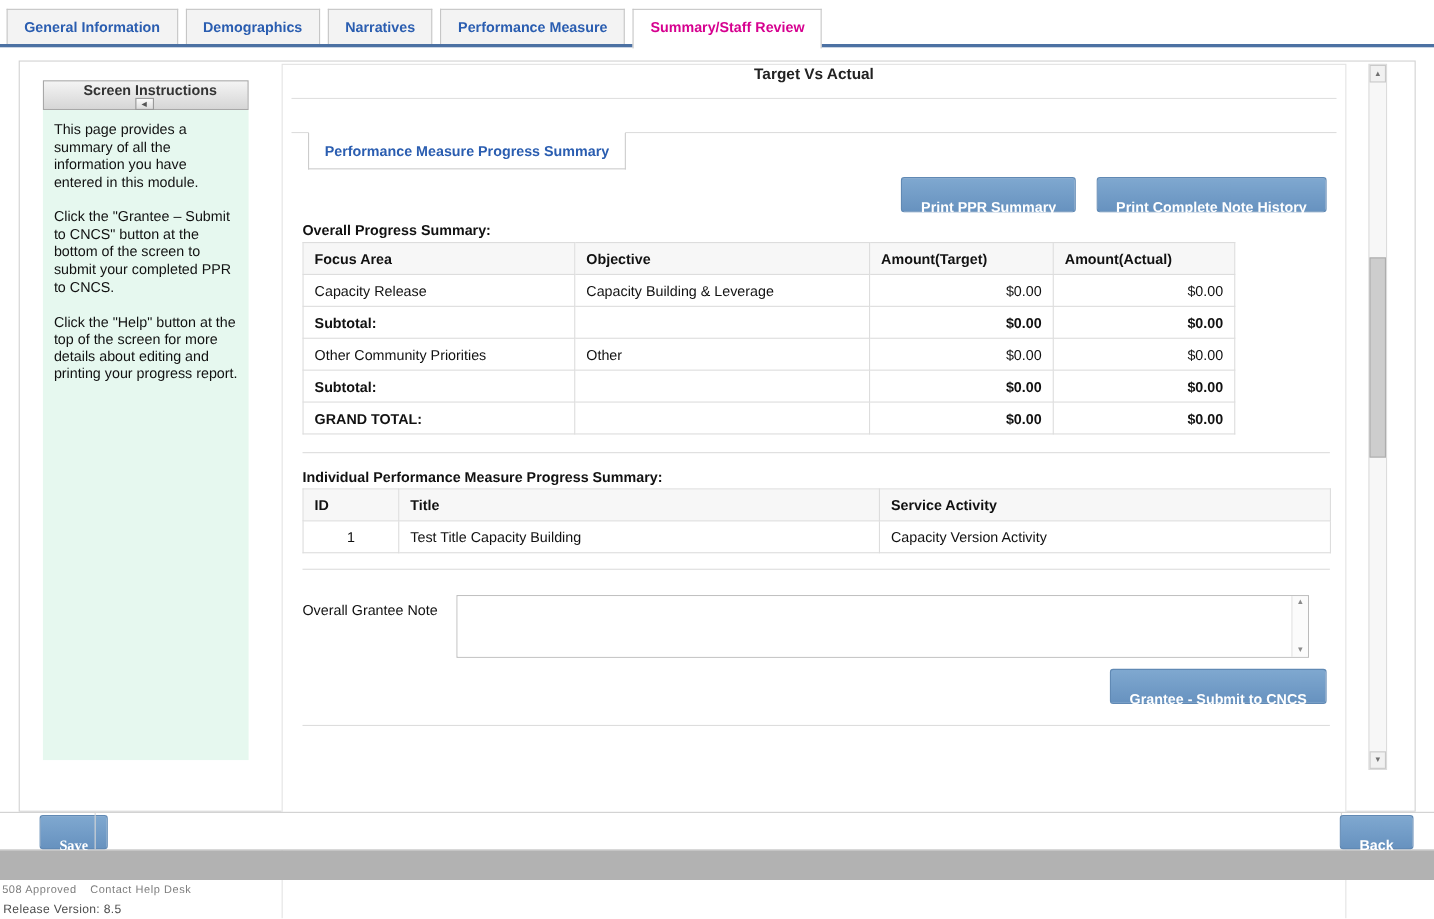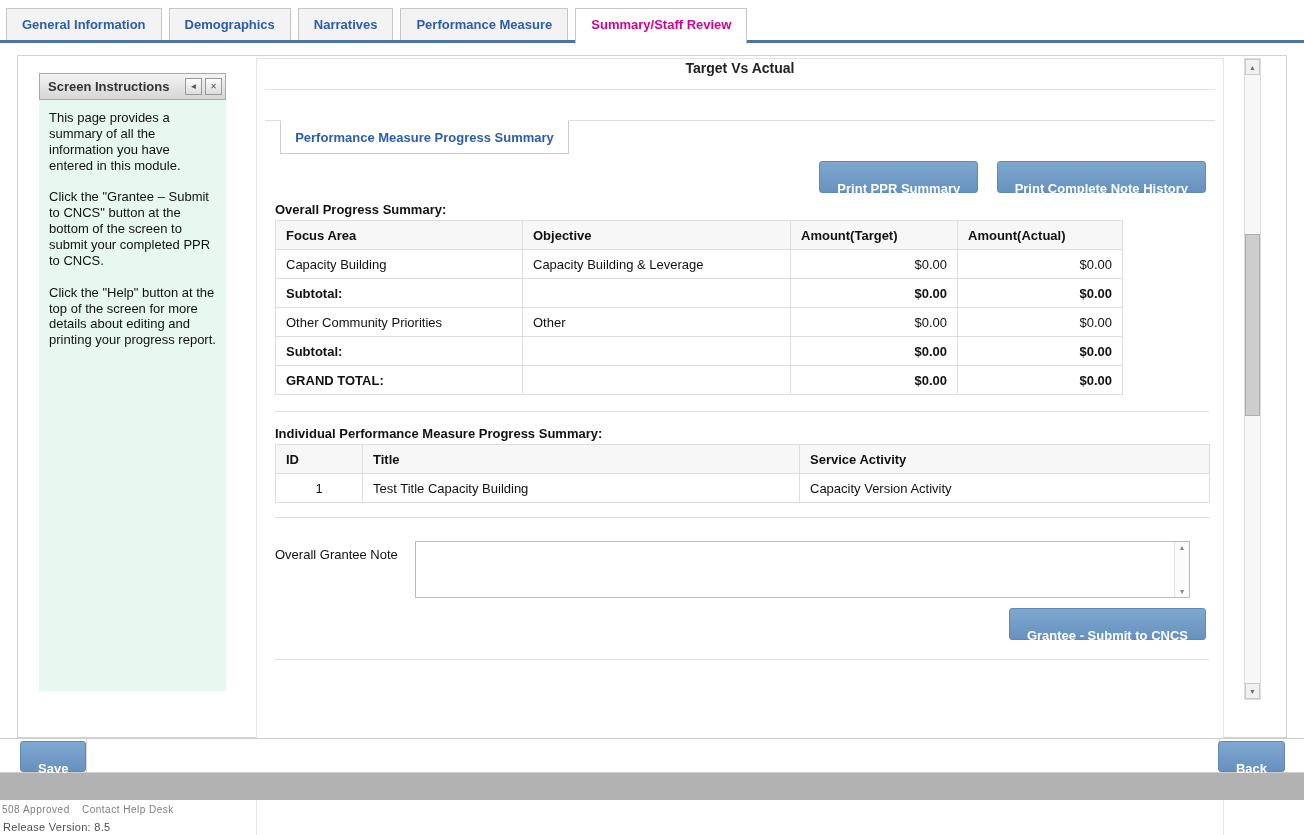--- a/index.html
+++ b/index.html
@@ -14,21 +14,21 @@
          cursor:pointer; white-space:nowrap; }
   .tab.active { height:36px; background:#ffffff; color:#d6008f; z-index:6; position:relative; }
   .tab-underline { position:absolute; top:40px; left:0; width:1304px; height:3px; background:#4c71a3; z-index:4; }
 
   
   .page { position:absolute; top:55px; left:17px; width:1270px; height:683px; background:#ffffff; border:1px solid #d2d2d2; }
 
   
   .instr-header { position:absolute; left:21px; top:17px; width:187px; height:27px;
                   background:linear-gradient(#f4f4f4,#d6d6d6); border:1px solid #a8a8a8;
-                  display:flex; align-items:center; }
+                  display:flex; align-items:center;flex-direction:column; }
   .instr-title { flex:1; padding-left:8px; font-size:13px; font-weight:bold; color:#333333; }
   .instr-btn { width:17px; height:17px; margin-right:3px; background:linear-gradient(#fbfbfb,#dcdcdc);
                border:1px solid #9a9a9a; font-size:8px; color:#555; display:flex; align-items:center; justify-content:center; cursor:pointer; }
   .instr-body { position:absolute; left:21px; top:44px; width:187px; height:591px; background:#e6f8ef;
                 padding:10px 10px; font-size:13px; color:#111; line-height:1.22; }
   .instr-body p { margin:0 0 16px 0; }
 
   
   .main-panel { position:absolute; left:238px; top:2px; width:968px; height:798px; background:#ffffff; border:1px solid #e3e3e3; }
 
@@ -74,21 +74,21 @@
   .sb-btn { position:absolute; left:0; width:15px; height:16px; background:#f1f1f1; border:1px solid #c9c9c9;
             font-size:7px; color:#707070; display:flex; align-items:center; justify-content:center; cursor:pointer; }
   .sb-up { top:0; }
   .sb-down { bottom:0; }
   .sb-thumb { position:absolute; left:0; top:175px; width:15px; height:182px; background:#cdcdcd; border:1px solid #adadad; cursor:grab; }
 
   
   .actionbar { position:absolute; top:738px; left:0; width:1304px; height:35px; background:#ffffff;
                border-top:1px solid #cfcfcf; border-bottom:1px solid #cfcfcf; }
   .actionbar .btn { position:absolute; top:2px; height:31px; line-height:29px; }
-  .save-btn { left:20px; }
+  .save-btn { left:36px;font-family:Liberation Serif, serif; }
   .back-btn { right:19px; }
   .abar-sep { position:absolute; top:0; bottom:0; width:1px; background:#d8d8d8; }
 
   .graybar { position:absolute; top:773px; left:0; width:1304px; height:27px; background:#b2b2b2; }
 
   .footer-links { position:absolute; top:804px; left:2px; font-size:10px; color:#7d7d7d; letter-spacing:0.5px; }
   .footer-links span { margin-right:9px; cursor:pointer; }
   .release { position:absolute; top:821px; left:3px; font-size:11px; color:#4e4e4e; letter-spacing:0.3px; }
 </style>
 </head>
@@ -142,21 +142,21 @@
             <col style="width:165px">
           </colgroup>
         <tbody>
             <tr>
           <th>Focus Area</th>
           <th>Objective</th>
           <th class="num">Amount(Target)</th>
           <th class="num">Amount(Actual)</th>
         </tr>
         <tr>
-          <td>Capacity Building</td>
+          <td>Capacity Release</td>
           <td>Capacity Building &amp; Leverage</td>
           <td class="num">$0.00</td>
           <td class="num">$0.00</td>
         </tr>
         <tr>
           <td class="bold">Subtotal:</td>
           <td></td>
           <td class="num bold">$0.00</td>
           <td class="num bold">$0.00</td>
         </tr>

